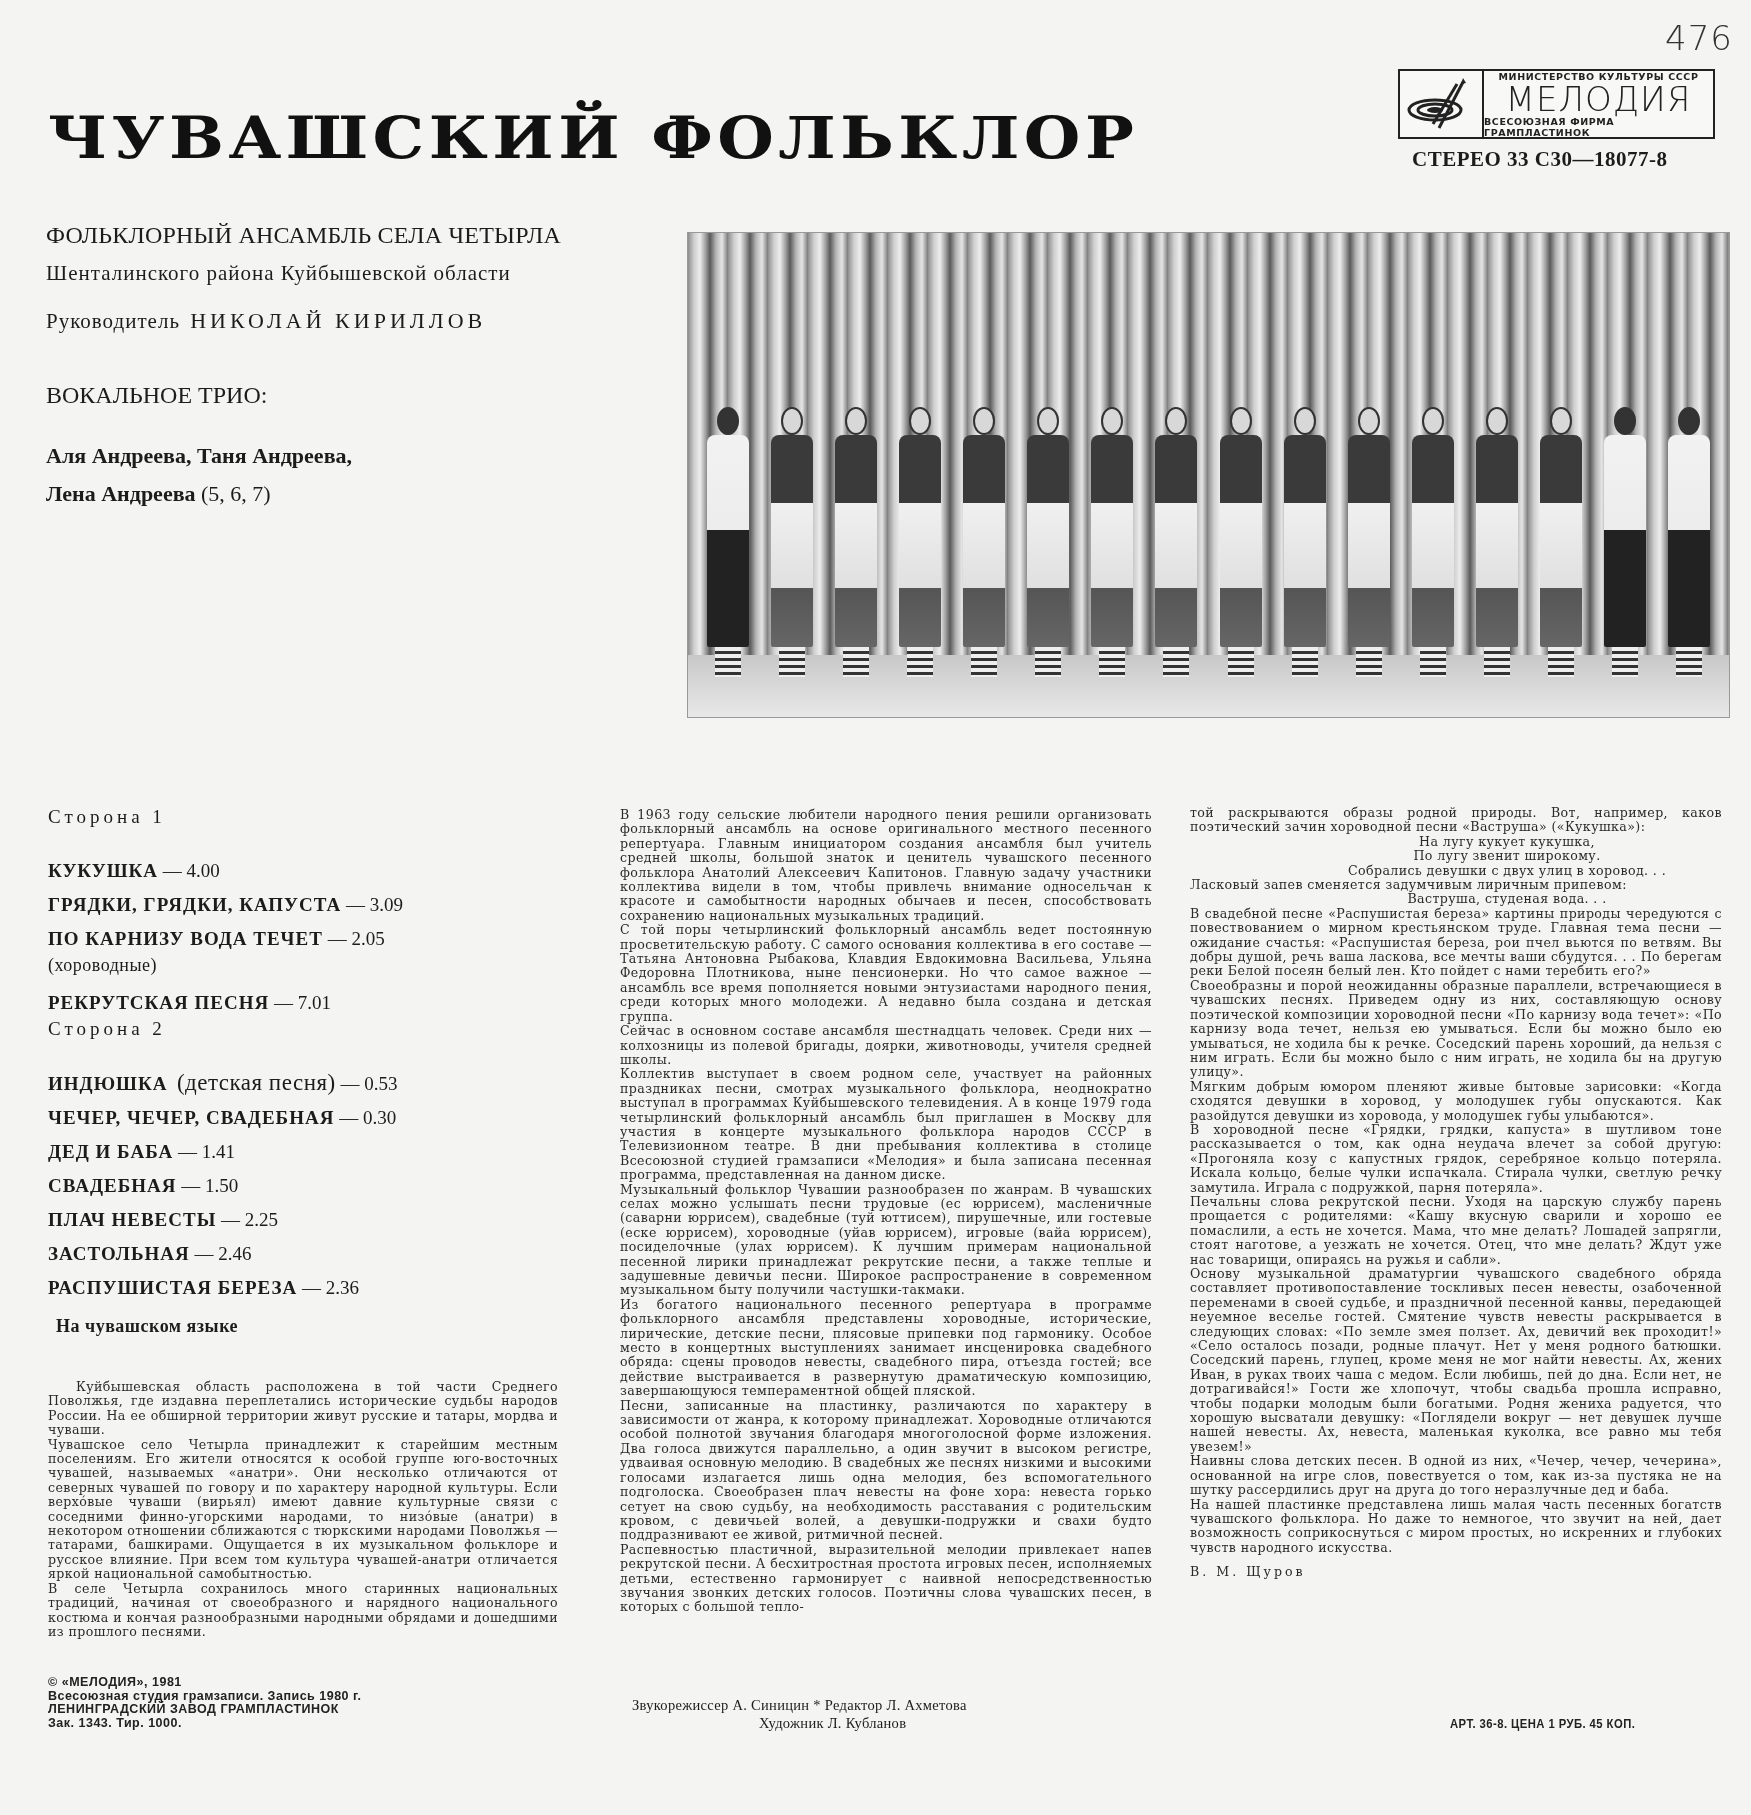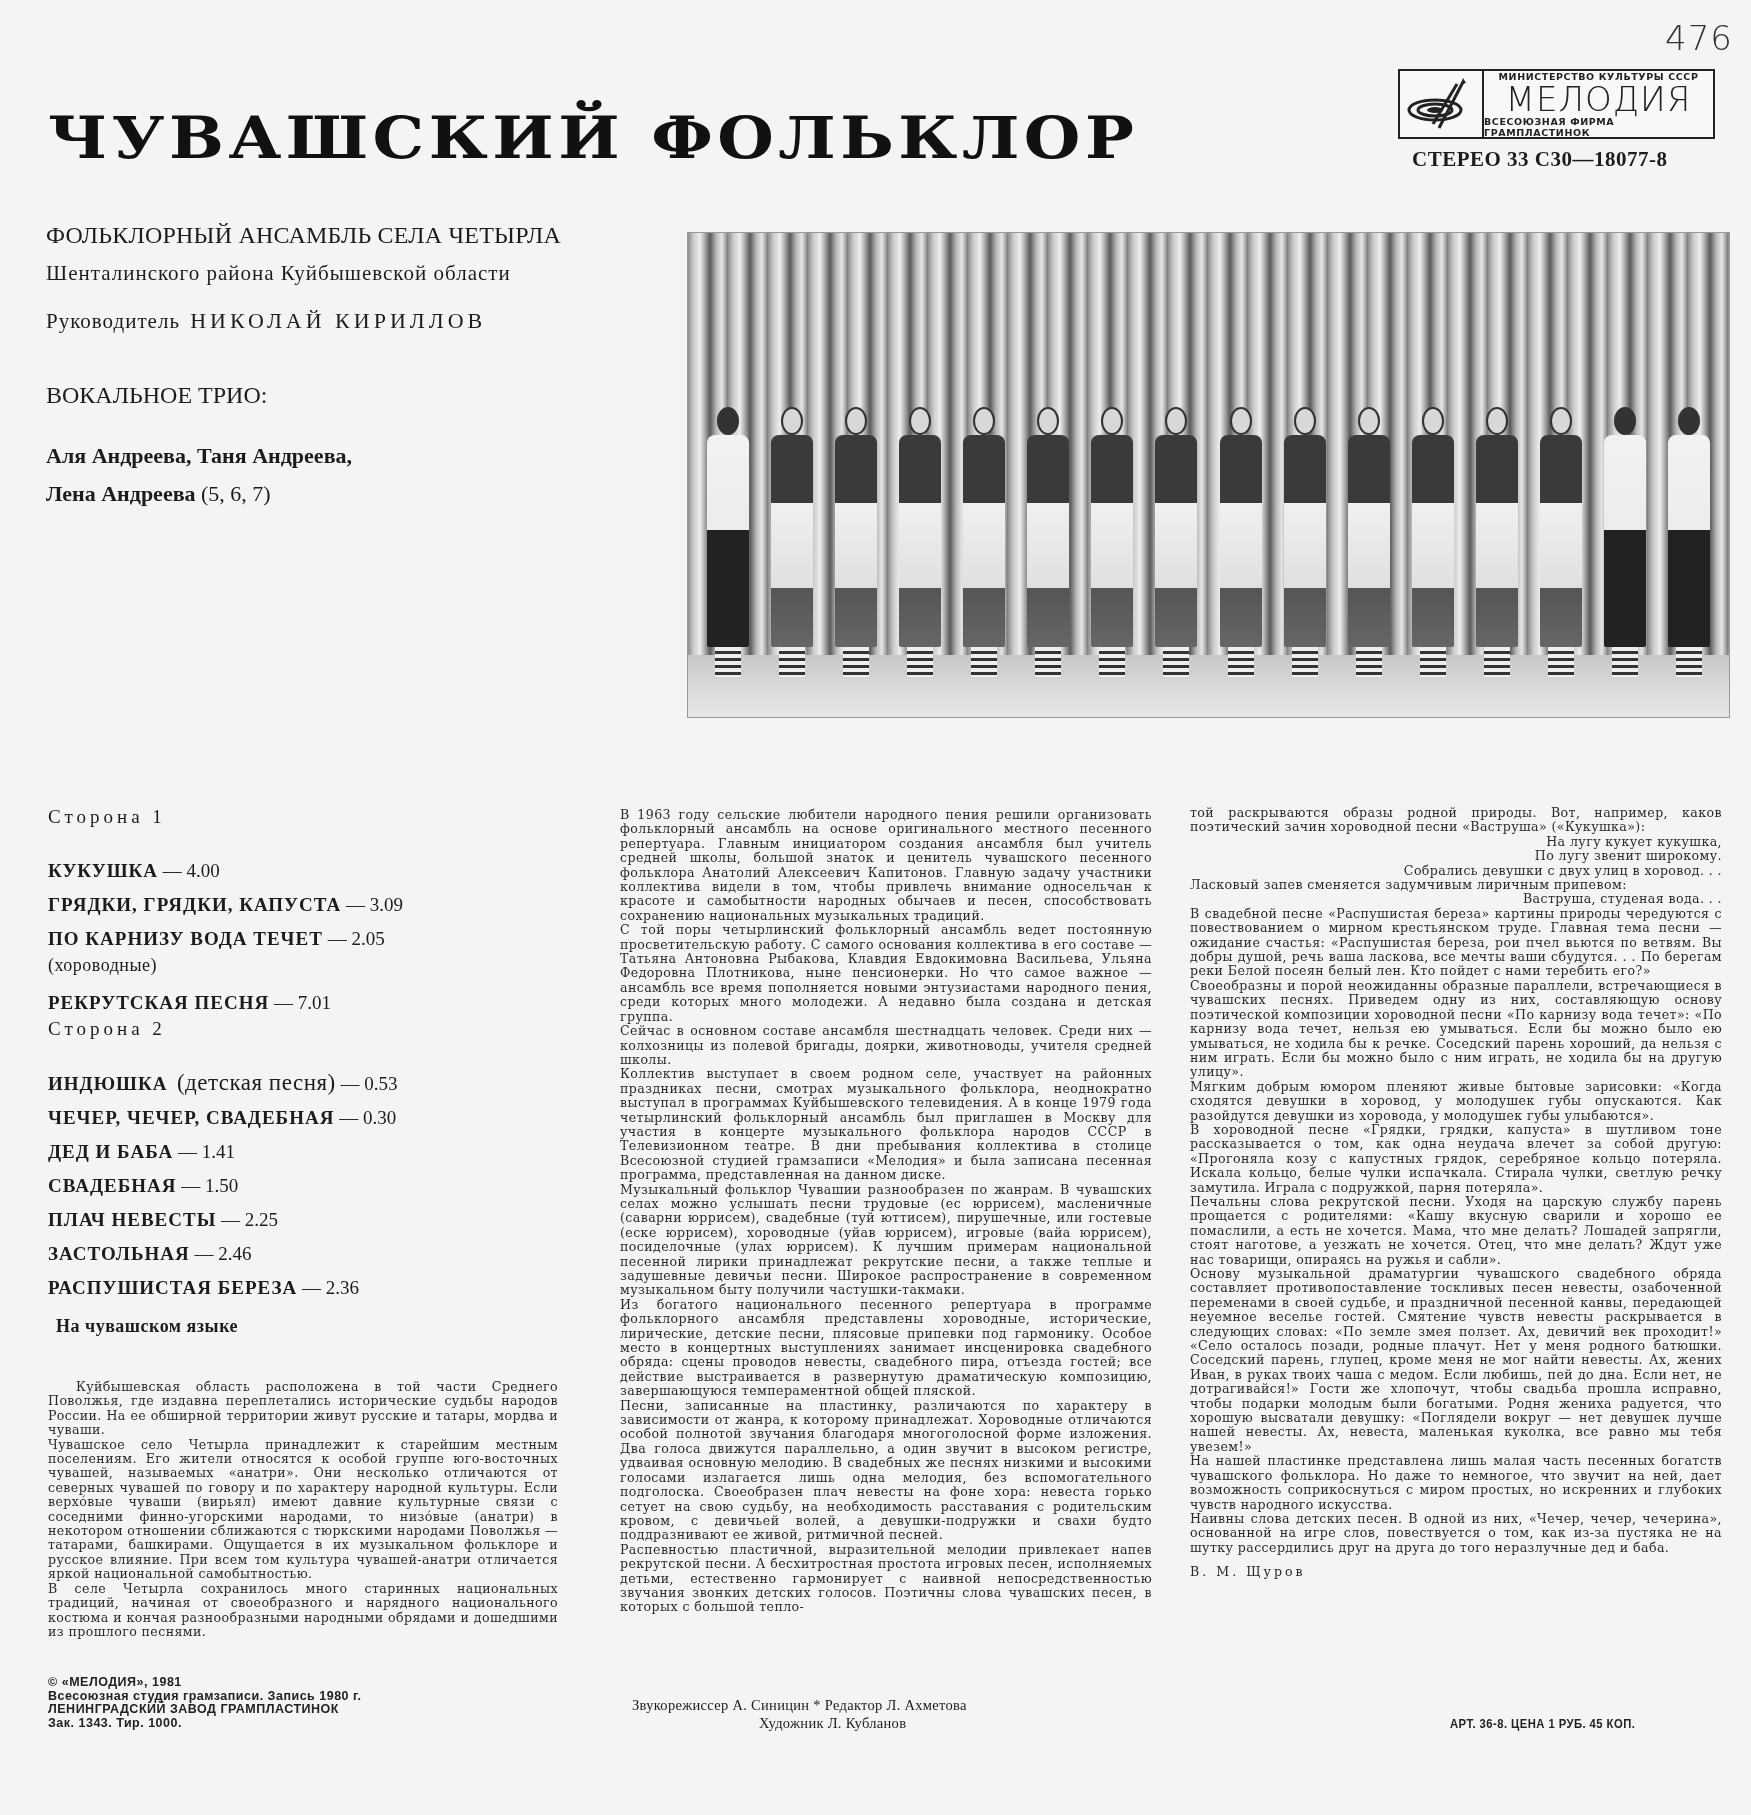--- a/index.html
+++ b/index.html
@@ -107,21 +107,21 @@
   .col {
     font-family: "DejaVu Serif", serif;
     font-size: 12.6px; line-height: 14.4px; color: #2a2a2a;
     text-align: justify; letter-spacing: 0.4px;
   }
   .col p { text-indent: 0; }
   .col1 { left: 48px; top: 1380px; width: 510px; }
   .col1 p.first { text-indent: 28px; }
   .col2 { left: 620px; top: 808px; width: 532px; }
   .col3 { left: 1190px; top: 806px; width: 532px; }
-  .col3 .verse { padding-left: 102px; text-align: right; }
+  .col3 .verse { padding-left: 102px; text-align: center; }
   .signature { margin-top: 10px; letter-spacing: 3px; }
 
   .copyright {
     left: 48px; top: 1676px;
     font-family: "Liberation Sans", "DejaVu Sans", sans-serif;
     font-size: 12.5px; font-weight: bold; line-height: 13.5px; letter-spacing: 0.5px; color: #222;
   }
   .staff { left: 632px; top: 1696px; font-size: 14.5px; line-height: 18px; letter-spacing: 0.3px; }
   .staff .l2 { padding-left: 127px; }
   .price {
@@ -309,22 +309,22 @@
   <p class="verse">По лугу звенит широкому.</p>
   <p class="verse">Собрались девушки с двух улиц в хоровод. . .</p>
   <p>Ласковый запев сменяется задумчивым лиричным припевом:</p>
   <p class="verse">Ваструша, студеная вода. . .</p>
   <p>В свадебной песне «Распушистая береза» картины природы чередуются с повествованием о мирном крестьянском труде. Главная тема песни — ожидание счастья: «Распушистая береза, рои пчел вьются по ветвям. Вы добры душой, речь ваша ласкова, все мечты ваши сбудутся. . . По берегам реки Белой посеян белый лен. Кто пойдет с нами теребить его?»</p>
   <p>Своеобразны и порой неожиданны образные параллели, встречающиеся в чувашских песнях. Приведем одну из них, составляющую основу поэтической композиции хороводной песни «По карнизу вода течет»: «По карнизу вода течет, нельзя ею умываться. Если бы можно было ею умываться, не ходила бы к речке. Соседский парень хороший, да нельзя с ним играть. Если бы можно было с ним играть, не ходила бы на другую улицу».</p>
   <p>Мягким добрым юмором пленяют живые бытовые зарисовки: «Когда сходятся девушки в хоровод, у молодушек губы опускаются. Как разойдутся девушки из хоровода, у молодушек губы улыбаются».</p>
   <p>В хороводной песне «Грядки, грядки, капуста» в шутливом тоне рассказывается о том, как одна неудача влечет за собой другую: «Прогоняла козу с капустных грядок, серебряное кольцо потеряла. Искала кольцо, белые чулки испачкала. Стирала чулки, светлую речку замутила. Играла с подружкой, парня потеряла».</p>
   <p>Печальны слова рекрутской песни. Уходя на царскую службу парень прощается с родителями: «Кашу вкусную сварили и хорошо ее помаслили, а есть не хочется. Мама, что мне делать? Лошадей запрягли, стоят наготове, а уезжать не хочется. Отец, что мне делать? Ждут уже нас товарищи, опираясь на ружья и сабли».</p>
   <p>Основу музыкальной драматургии чувашского свадебного обряда составляет противопоставление тоскливых песен невесты, озабоченной переменами в своей судьбе, и праздничной песенной канвы, передающей неуемное веселье гостей. Смятение чувств невесты раскрывается в следующих словах: «По земле змея ползет. Ах, девичий век проходит!» «Село осталось позади, родные плачут. Нет у меня родного батюшки. Соседский парень, глупец, кроме меня не мог найти невесты. Ах, жених Иван, в руках твоих чаша с медом. Если любишь, пей до дна. Если нет, не дотрагивайся!» Гости же хлопочут, чтобы свадьба прошла исправно, чтобы подарки молодым были богатыми. Родня жениха радуется, что хорошую высватали девушку: «Поглядели вокруг — нет девушек лучше нашей невесты. Ах, невеста, маленькая куколка, все равно мы тебя увезем!»</p>
+  <p>Наивны слова детских песен. В одной из них, «Чечер, чечер, чечерина», основанной на игре слов, повествуется о том, как из-за пустяка не на шутку рассердились друг на друга до того неразлучные дед и баба.</p>
   <p>На нашей пластинке представлена лишь малая часть песенных богатств чувашского фольклора. Но даже то немногое, что звучит на ней, дает возможность соприкоснуться с миром простых, но искренних и глубоких чувств народного искусства.</p>
-  <p>Наивны слова детских песен. В одной из них, «Чечер, чечер, чечерина», основанной на игре слов, повествуется о том, как из-за пустяка не на шутку рассердились друг на друга до того неразлучные дед и баба.</p>
   <p class="signature">В. М. Щуров</p>
 </div>
 
 <div class="abs copyright">
   <div>© «МЕЛОДИЯ», 1981</div>
   <div>Всесоюзная студия грамзаписи. Запись 1980 г.</div>
   <div>ЛЕНИНГРАДСКИЙ ЗАВОД ГРАМПЛАСТИНОК</div>
   <div>Зак. 1343. Тир. 1000.</div>
 </div>
 

